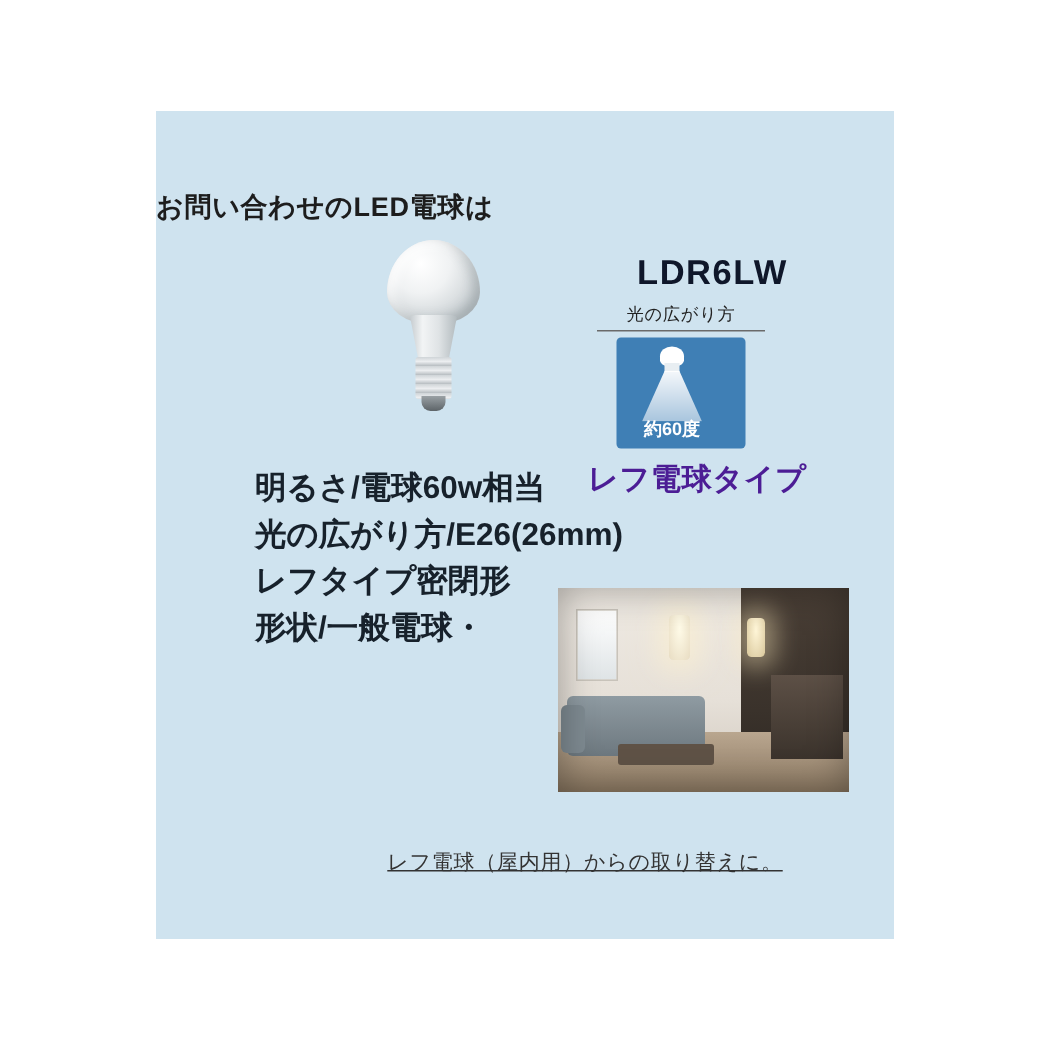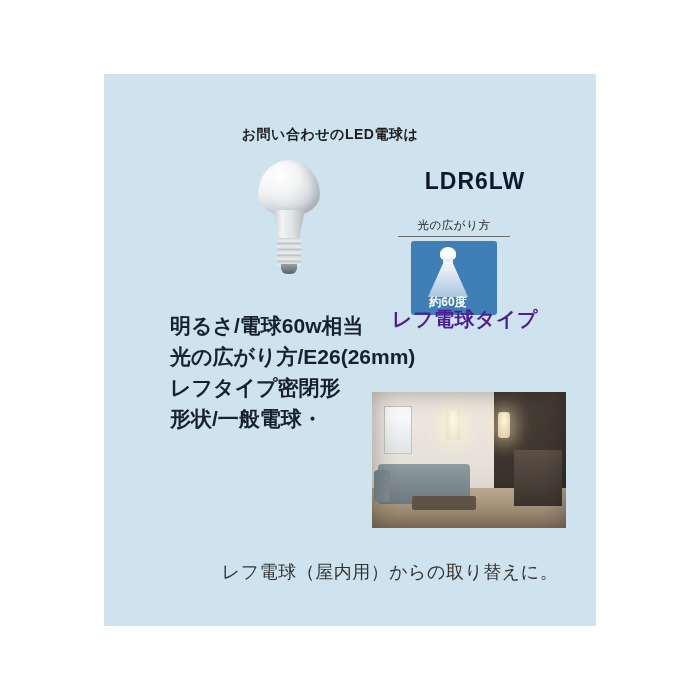--- a/index.html
+++ b/index.html
@@ -29,22 +29,21 @@
     background: #cfe3ef;
     overflow: hidden;
   }
 
   
   #headline {
     position: absolute;
     left: 0;
     top: 52px;
     width: 452px;
-    text-align: center;
-    font-size: 14px;
+    font-size: 18px;
     font-weight: bold;
     color: #1d1d1d;
     letter-spacing: 0.5px;
   }
   #model {
     position: absolute;
     left: 250px;
     top: 94px;
     width: 242px;
     text-align: center;
@@ -108,21 +107,20 @@
     left: 292px;
     top: 128px;
     width: 116px;
   }
   #beam-title {
     font-size: 11.5px;
     color: #222;
     text-align: center;
     margin-bottom: 3px;
     letter-spacing: .5px;
-    margin-top: 16px;
   }
   #beam-rule {
     width: 112px;
     height: 1px;
     background: #6a6a6a;
     margin: 0 auto 4px auto;
   }
   #beam-box {
     position: relative;
     width: 86px;
@@ -254,23 +252,24 @@
     box-shadow: inset 0 0 26px rgba(0,0,0,.35);
   }
 
   
   #caption {
     position: absolute;
     left: 0;
     bottom: 42px;
     width: 572px;
     text-align: center;
-    font-size: 18px;
+    font-size: 14px;
     color: #333;
     letter-spacing: 0.5px;
+    text-decoration: underline;
   }
 </style>
 </head>
 <body>
 
 <div id="stage">
 
   <div id="panel">
 
     <div id="headline">お問い合わせのLED電球は</div>

